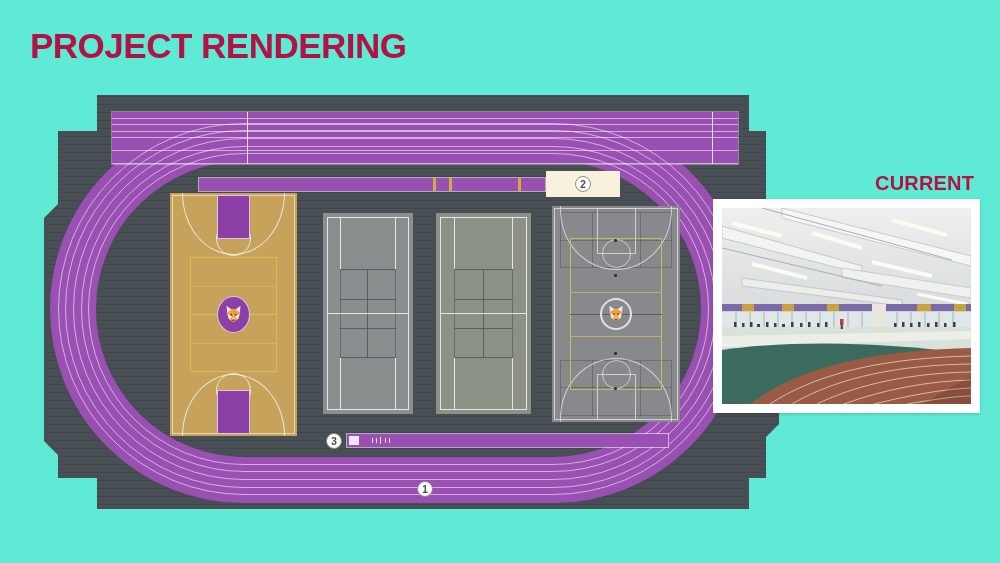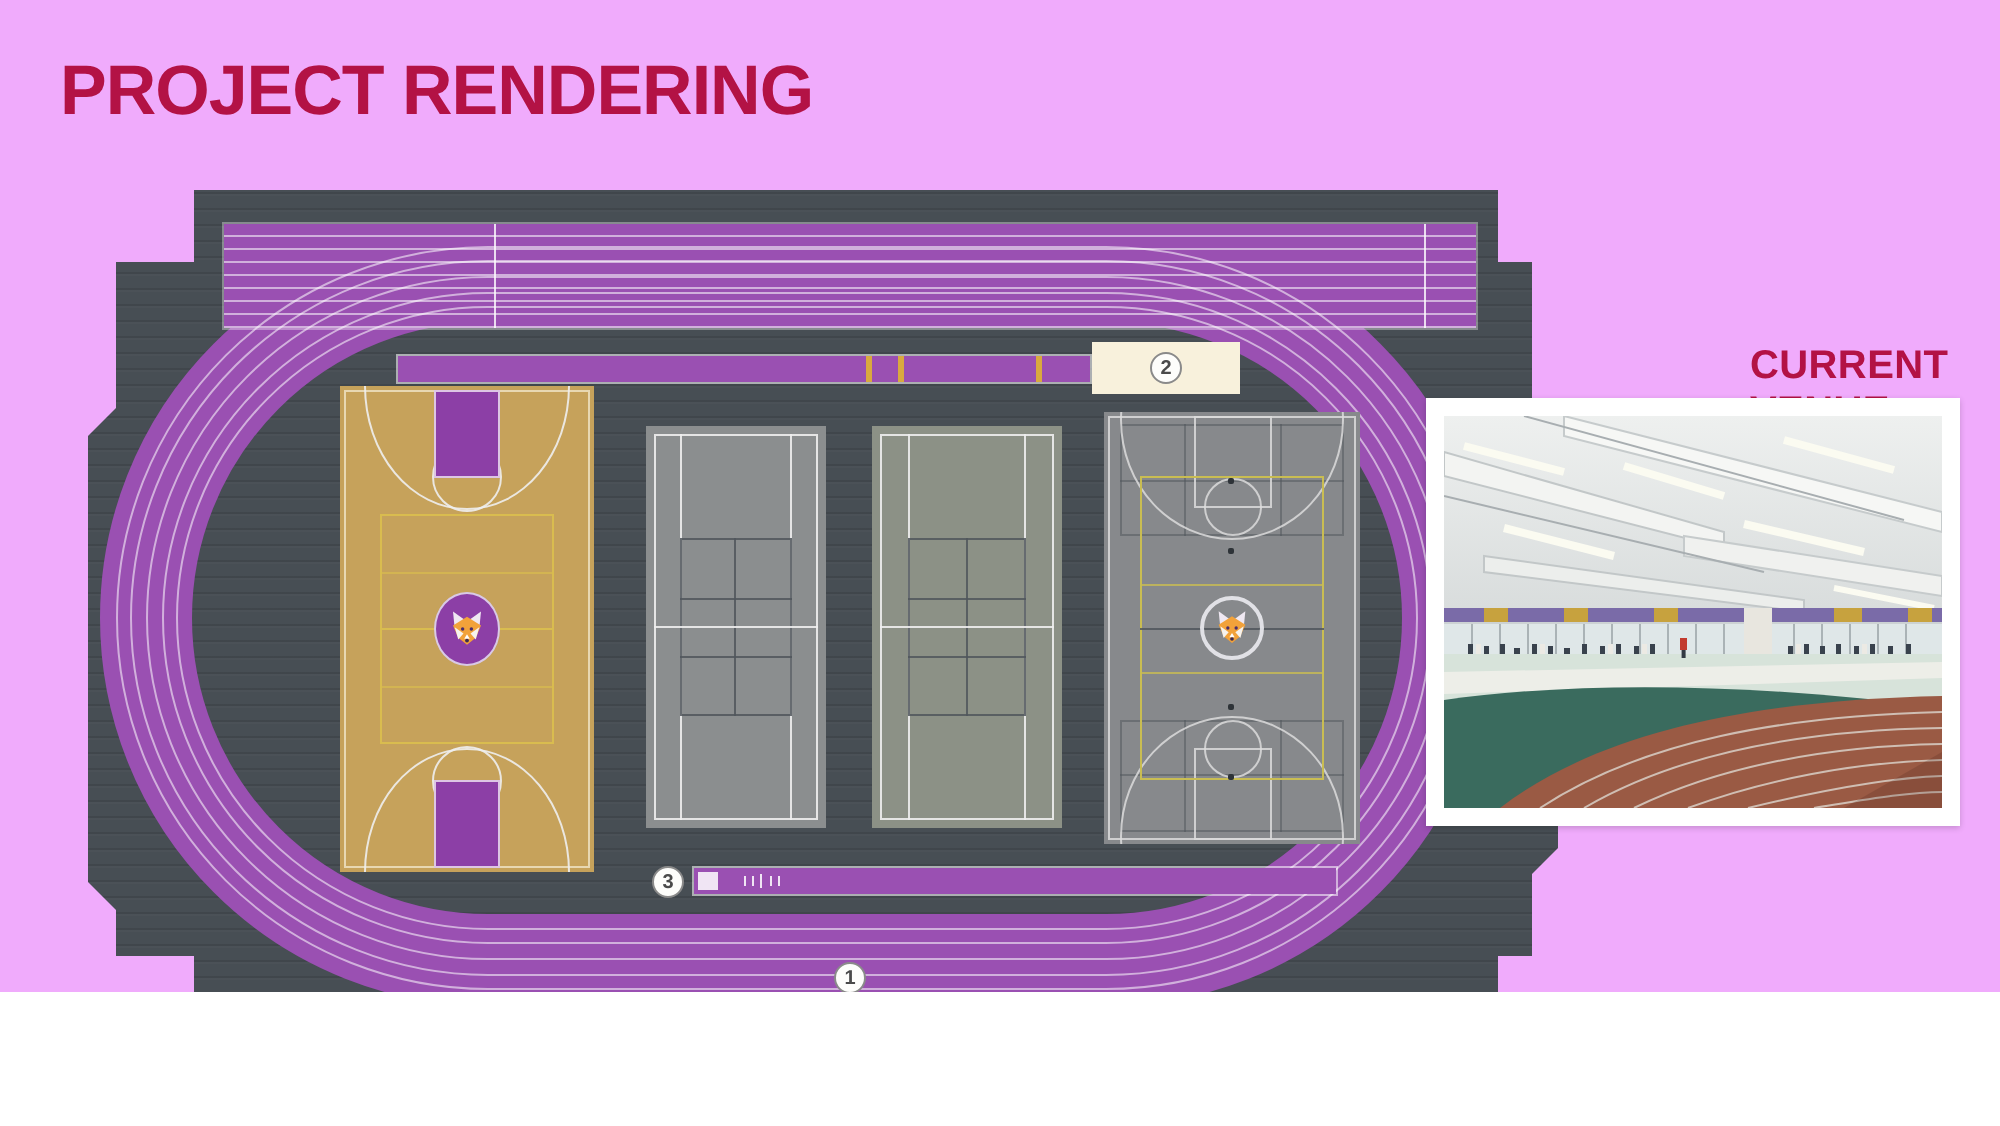--- a/index.html
+++ b/index.html
@@ -1,16 +1,16 @@
 <!DOCTYPE html>
 <html><head>
 <meta charset="utf-8">
 <style>
   html,body{margin:0;padding:0;background:#fff;}
-  .slide{position:relative;width:1000px;height:496px;background:#f0abfc;overflow:hidden;
+  .slide{position:relative;width:1000px;height:563px;background:#5eead4;overflow:hidden;
          font-family:"Liberation Sans",sans-serif;}
   .abs{position:absolute;}
   .page-title{position:absolute;left:30px;top:26px;font-size:35px;font-weight:bold;
               color:#B31245;letter-spacing:-0.5px;margin:0;}
   .venue-label{position:absolute;left:828px;top:172px;font-size:20px;font-weight:bold;
                color:#B31245;letter-spacing:0.2px;margin-left:47px;}
   
   .plate{left:0;top:0;width:1000px;height:563px;background:#474E54;
     background-image:repeating-linear-gradient(180deg,rgba(0,0,0,0.10) 0 1px,rgba(255,255,255,0.02) 1px 2px,transparent 2px 8px);
     clip-path:polygon(97px 95px,749px 95px,749px 131px,766px 131px,766px 203px,779px 216px,

